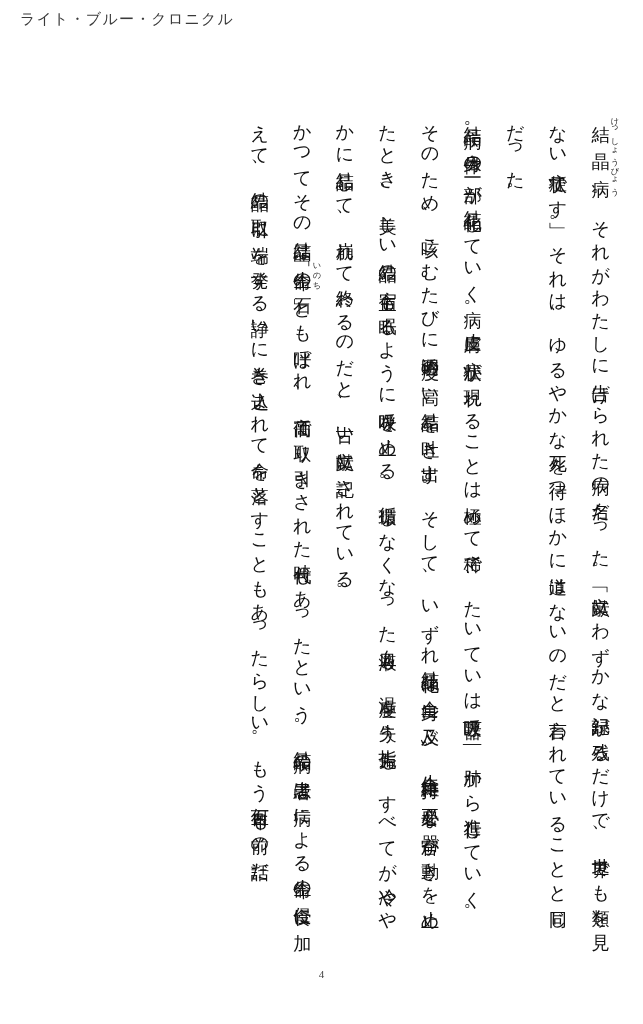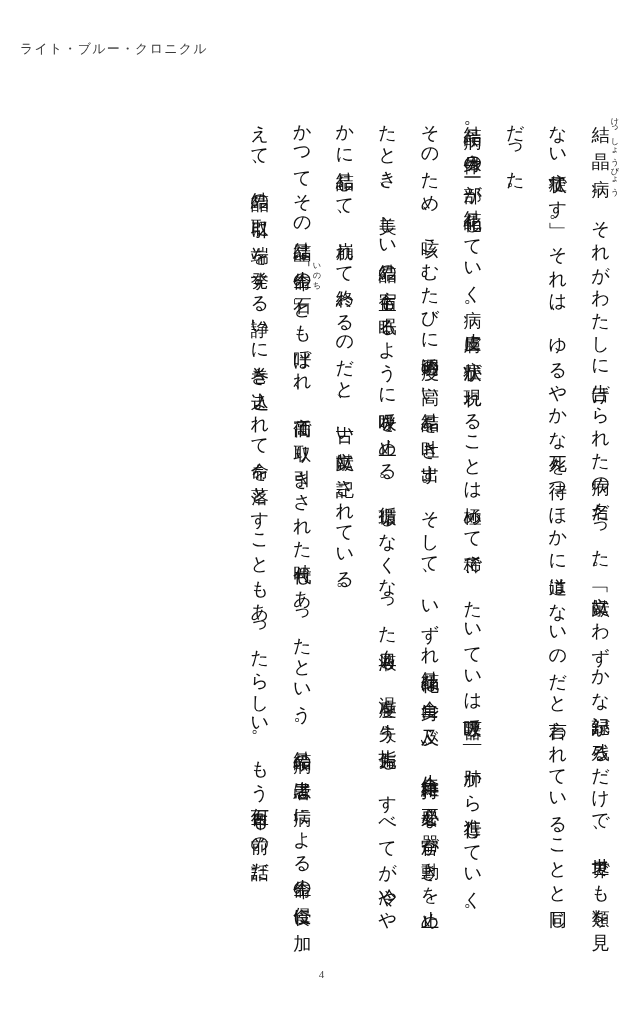--- a/index.html
+++ b/index.html
@@ -19,23 +19,23 @@
   .page {
     position: absolute;
     inset: 0;
     display: flex;
     flex-direction: column;
   }
 
   
   .running-head {
     position: absolute;
-    top: 40px;
+    top: 10px;
     left: 20px;
-    font-size: 13px;
+    font-size: 15px;
     letter-spacing: 1.2px;
     color: #3a3a3a;
     font-family: "Liberation Serif", "DejaVu Serif", serif;
     white-space: nowrap;
   }
 
   
   .body-area {
     position: absolute;
     top: 112px;

